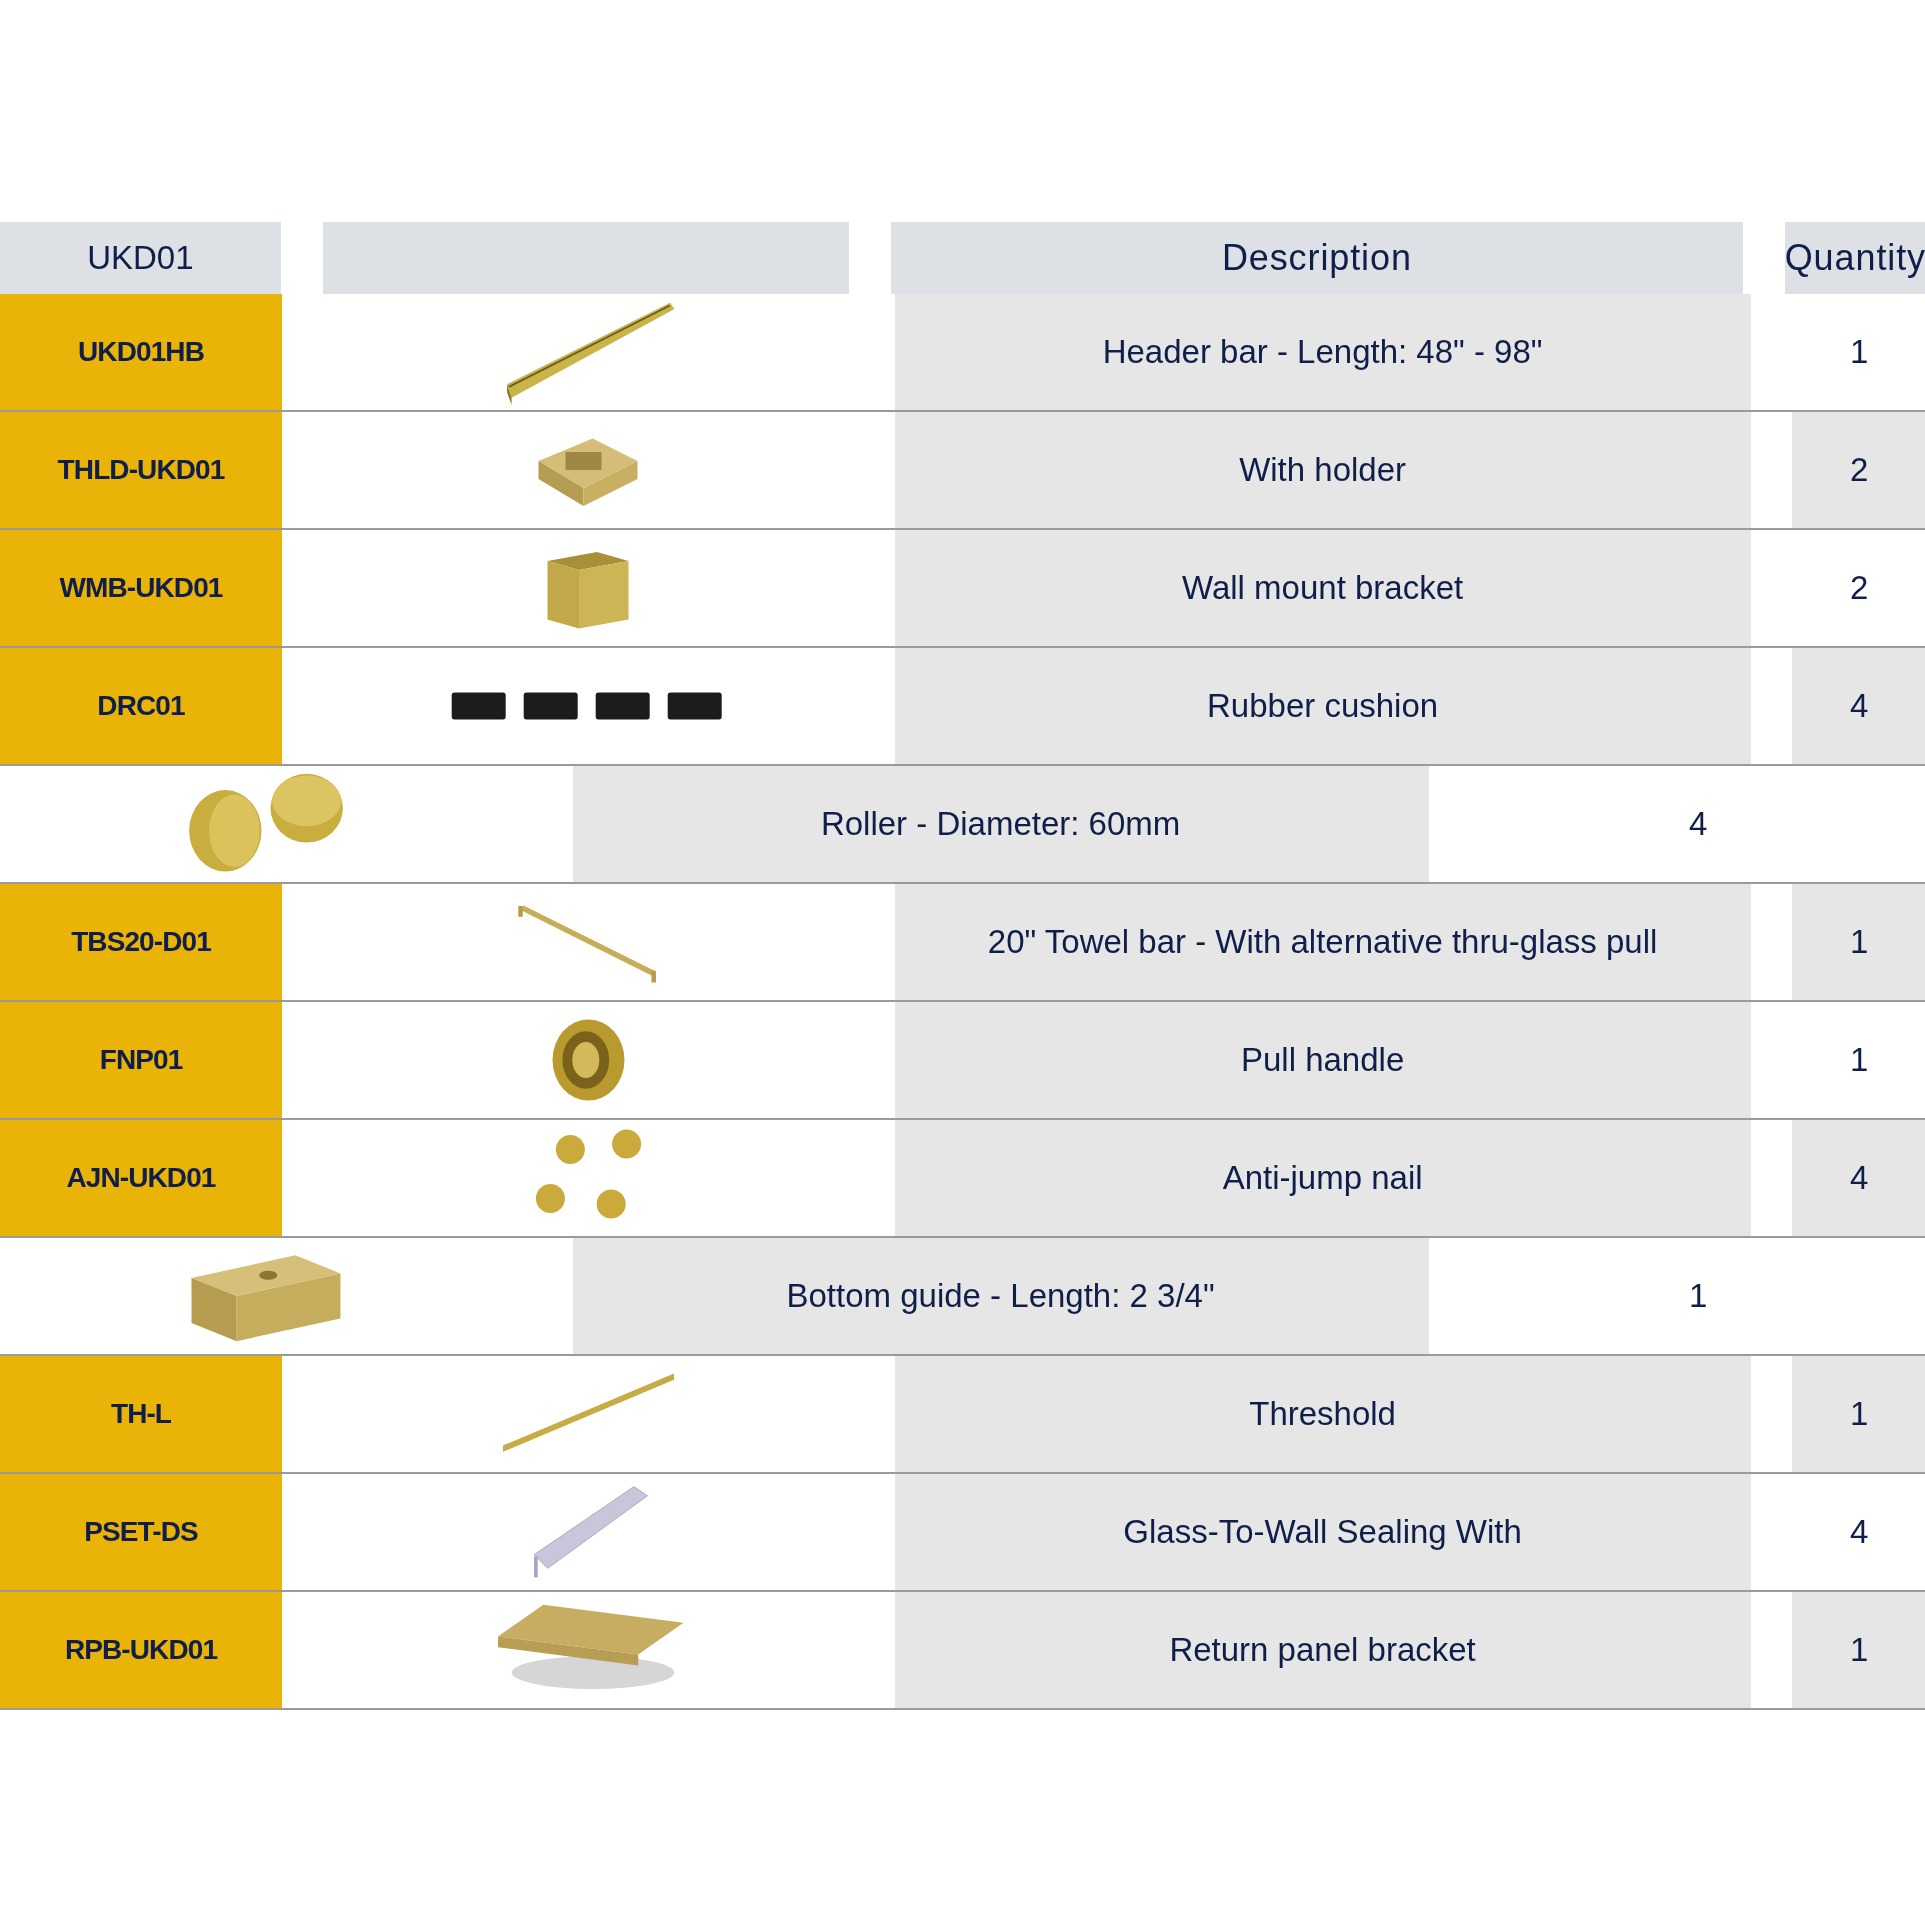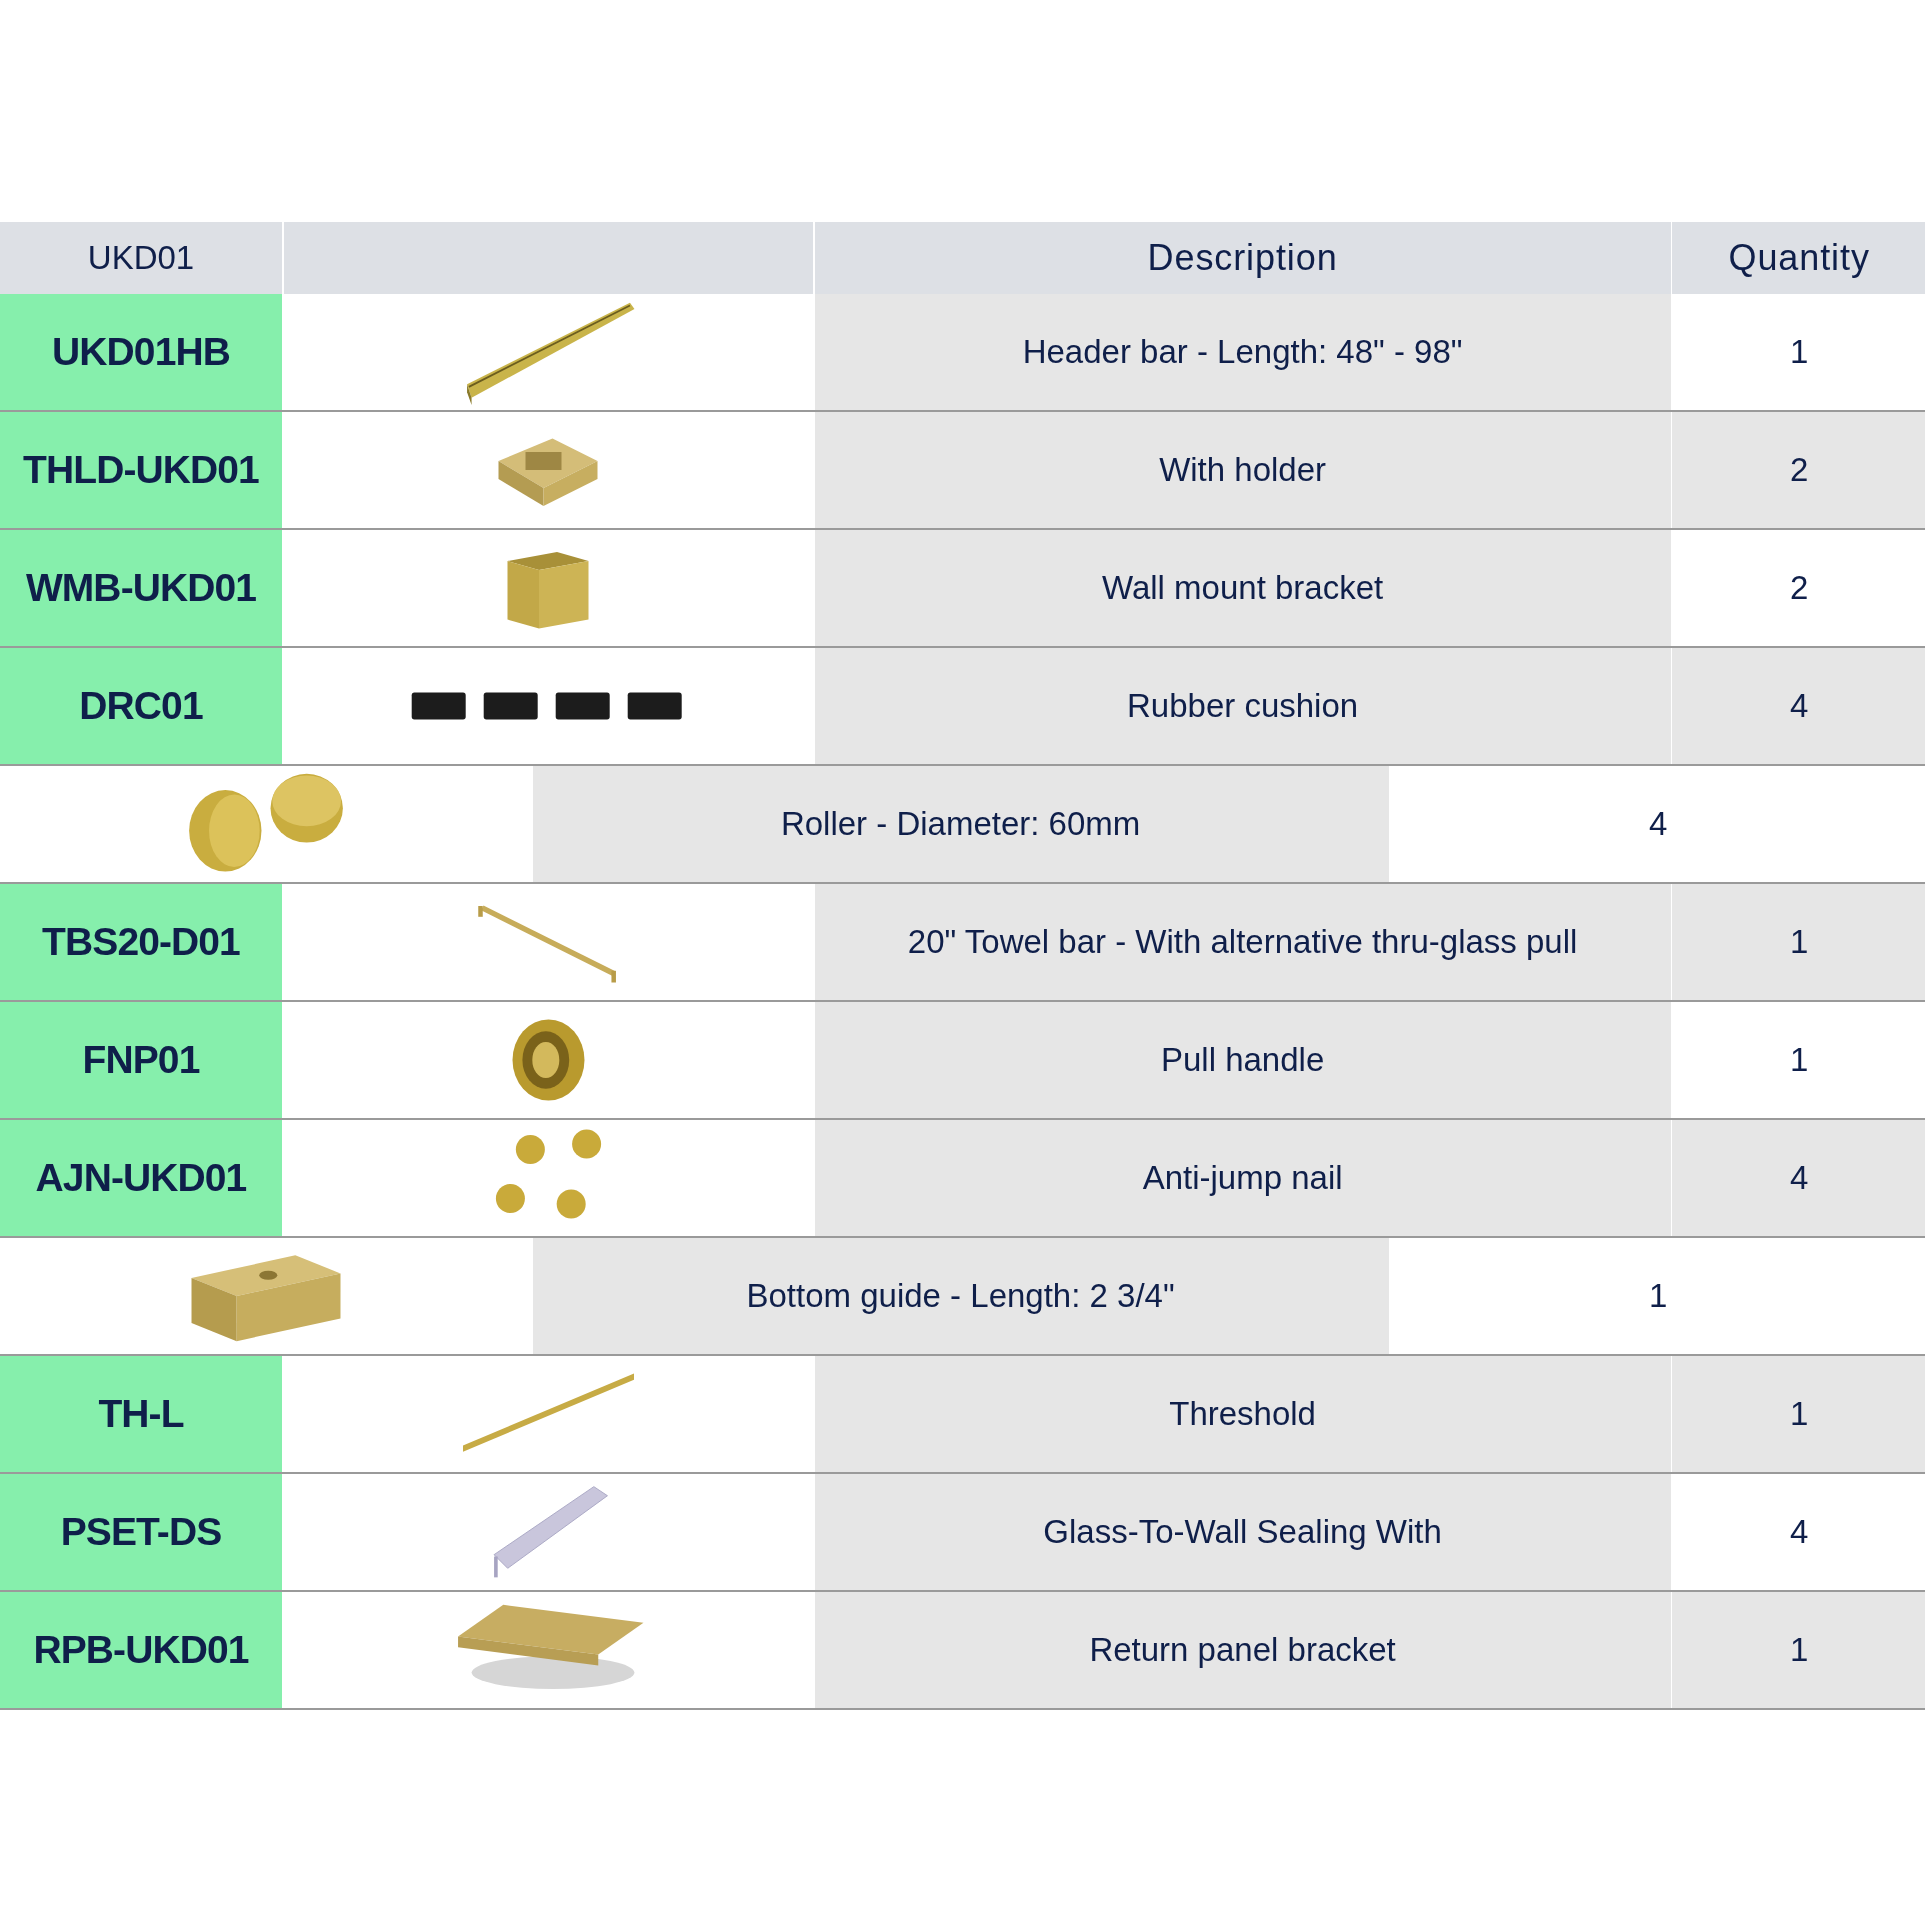--- a/index.html
+++ b/index.html
@@ -1,21 +1,21 @@
 <!DOCTYPE html>
 <html style="font-size:14.5px"><head>
 <meta charset="utf-8">
 <style>
   html,body{margin:0;padding:0;background:#fff;}
   body{width:1926px;height:1926px;position:relative;font-family:"Liberation Sans",sans-serif;color:#0f1f4a;}
   .tbl{position:absolute;left:0;top:222px;width:1926px;}
-  .row{display:flex;height:118px;border-bottom:2.7px solid #9a9a9a;box-sizing:border-box;}
+  .row{display:flex;height:118px;border-bottom:2.7px solid #9a9a9a;box-sizing:border-box;gap:40px;}
   .row.head{height:72px;border-bottom:none;}
   .cell{display:flex;align-items:center;justify-content:center;box-sizing:border-box;}
-  .c1{width:282px;background:#86efac;font-weight:bold;font-size:39px;letter-spacing:-0.9px;}
+  .c1{width:282px;background:#eab308;font-weight:bold;font-size:28px;letter-spacing:-0.9px;}
   .c2{width:529px;background:#fff;margin-left:1.8px;}
   .c3{width:856px;background:#e6e6e6;font-size:33px;margin-left:1.8px;}
   .c4{flex:1;background:#fff;font-size:33px;margin-left:1.8px;}
   .head .cell{background:#dde0e5;}
   .head .c1{font-weight:normal;font-size:33px;letter-spacing:0;}
   .head .c3,.head .c4{font-weight:normal;font-size:36px;letter-spacing:0.9px;}
   .row:nth-child(odd):not(.head) .c4{background:#e6e6e6;}
   svg{display:block;}
 </style>
 </head>

